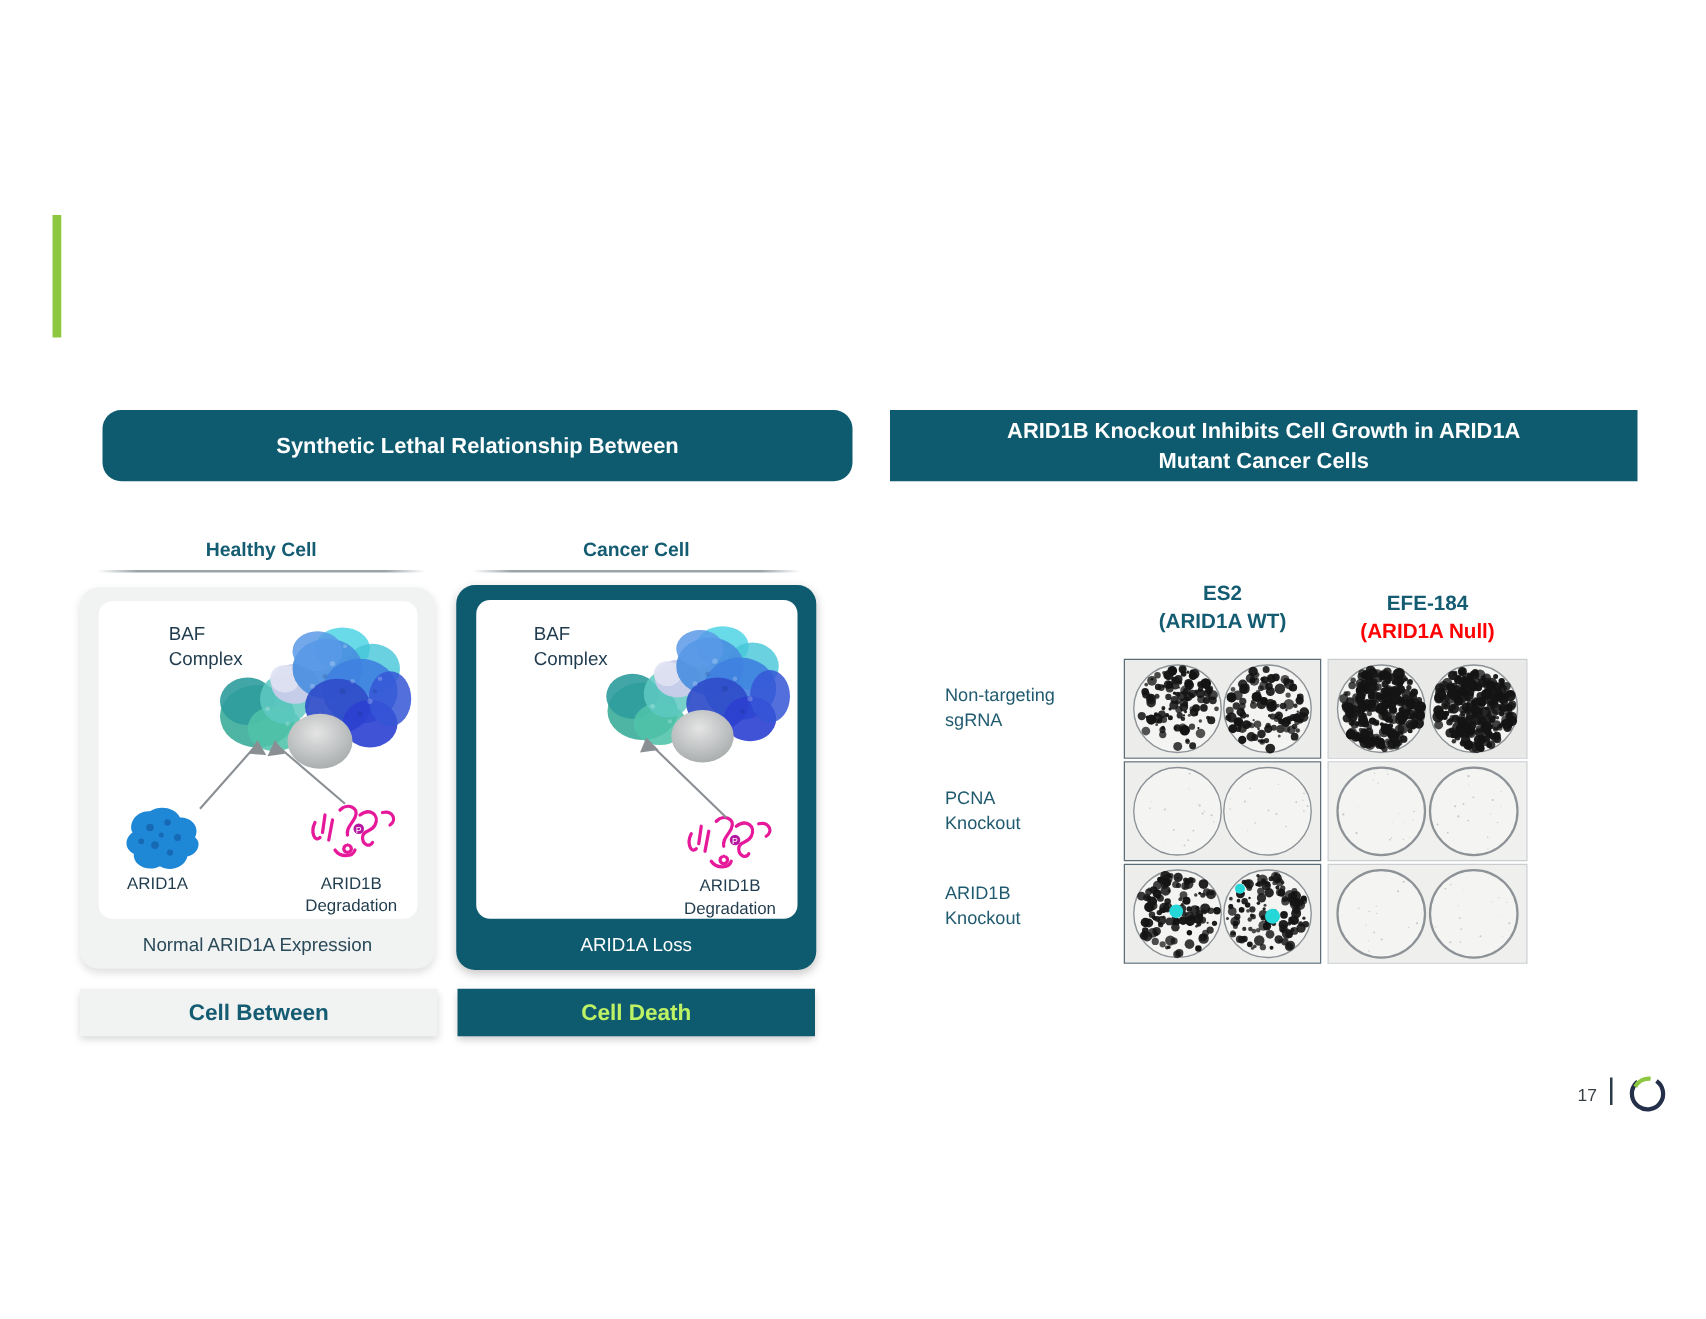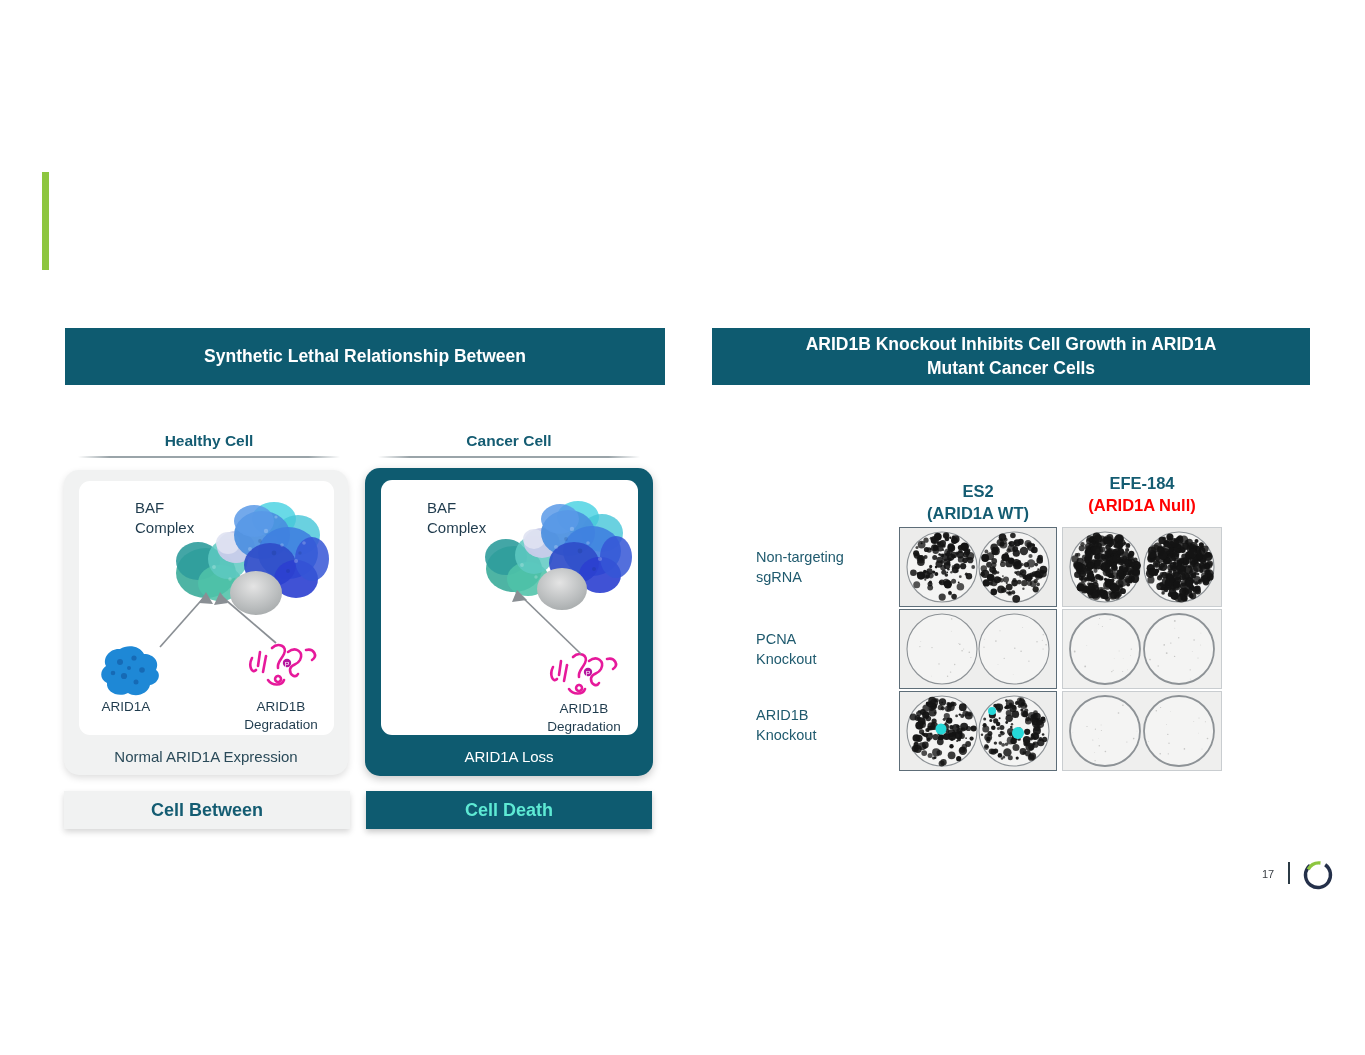--- a/index.html
+++ b/index.html
@@ -11,21 +11,21 @@
   #title-accent{position:absolute;left:42px;top:172px;width:7px;height:98px;background:#8DC63F;}
   #slide-title{position:absolute;left:76px;top:186px;width:1180px;
                font-size:30px;font-weight:bold;color:#145C72;line-height:1.28;
                letter-spacing:-0.2px;}
   #slide-title .ln{display:block;}
 
   
   .panel-banner{position:absolute;background:#0E5B70;color:#ffffff;
                 font-size:17.5px;font-weight:bold;line-height:1.35;
                 display:flex;align-items:center;justify-content:center;text-align:center;}
-  #banner-left{left:65px;top:328px;width:600px;height:57px;}
+  #banner-left{left:82px;top:328px;width:600px;height:57px;border-radius:15px;}
   #banner-right{left:712px;top:328px;width:598px;height:57px;}
   .banner-txt .ln{display:block;}
 
   .col-head{position:absolute;font-size:15.5px;font-weight:bold;color:#145C72;
             text-align:center;}
   #head-healthy{left:74px;top:432px;width:270px;}
   #head-cancer{left:375px;top:432px;width:268px;}
   .head-rule{position:absolute;height:2px;
              background:linear-gradient(to right,rgba(150,160,165,0),#9aa4a9 12%,#9aa4a9 88%,rgba(150,160,165,0));}
   #rule-healthy{left:78px;top:456px;width:262px;}
@@ -54,53 +54,53 @@
   .blob-label .ln{display:block;}
 
   .card-footer{position:absolute;font-size:15px;text-align:center;}
   #foot-healthy{left:64px;top:748px;width:284px;color:#2A4A59;}
   #foot-cancer{left:365px;top:748px;width:288px;color:#ffffff;}
 
   .outcome-bar{position:absolute;height:38px;display:flex;align-items:center;
                justify-content:center;font-size:18px;font-weight:bold;}
   #bar-survival{left:64px;top:791px;width:286px;background:#F1F2F2;color:#145C72;
                 box-shadow:0 3px 6px rgba(0,0,0,0.16);}
-  #bar-death{left:366px;top:791px;width:286px;background:#0E5B70;color:#5eead4;
+  #bar-death{left:366px;top:791px;width:286px;background:#0E5B70;color:#bef264;
              box-shadow:0 3px 6px rgba(0,0,0,0.22);}
 
   
   .mol{position:absolute;}
   #mol-healthy{left:170px;top:487px;width:175px;height:160px;}
   #mol-cancer{left:470px;top:487px;width:175px;height:160px;}
   #arid1a-blob{left:96px;top:640px;width:70px;height:62px;}
   #deg-healthy{left:244px;top:636px;width:82px;height:62px;}
   #deg-cancer{left:545px;top:645px;width:82px;height:62px;}
   #arrows-healthy{left:120px;top:585px;width:215px;height:80px;}
   #arrow-cancer{left:495px;top:580px;width:130px;height:100px;}
 
   .plate-col-head{position:absolute;text-align:center;font-size:16.5px;
                   font-weight:bold;line-height:1.35;color:#145C72;}
-  #pch-es2{left:900px;top:480px;width:156px;}
+  #pch-es2{left:900px;top:464px;width:156px;}
   #pch-efe{left:1062px;top:472px;width:160px;}
   .pch-sub{display:block;}
   .pch-sub.red{color:#FF0000;}
 
   .plate-row-label{position:absolute;text-align:left;font-size:14.5px;
                    color:#1F5A6E;line-height:1.35;}
   #prl-0{left:756px;top:548px;width:124px;}
   #prl-1{left:756px;top:630px;width:124px;}
   #prl-2{left:756px;top:706px;width:124px;}
   .plate-row-label .ln{display:block;}
 
   .plate-box{position:absolute;overflow:hidden;}
   .plate-box.bordered{border:1px solid #5d6d78;}
   .plate-box.plain{border:1px solid #c9cdd0;}
 
   
-  #page-num{position:absolute;left:1262px;top:868px;font-size:11px;color:#3a3f45;}
+  #page-num{position:absolute;left:1262px;top:868px;font-size:14px;color:#3a3f45;}
   #foot-divider{position:absolute;left:1288px;top:862px;width:2px;height:22px;background:#2b3a45;}
   #brand-logo{position:absolute;left:1301px;top:858px;width:34px;height:34px;}
 </style>
 </head>
 <body>
 
 <div id="title-accent"></div>
 <h1 id="slide-title">
 </h1>
 

